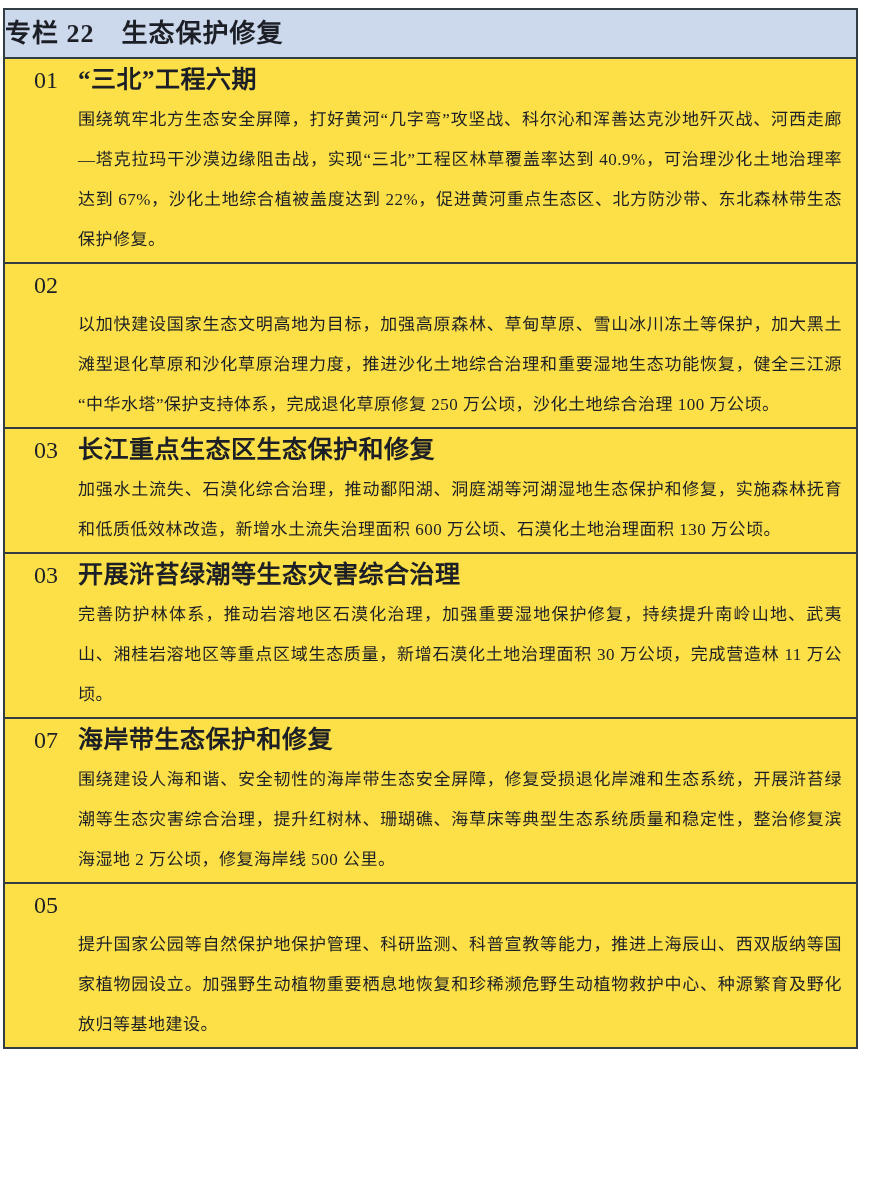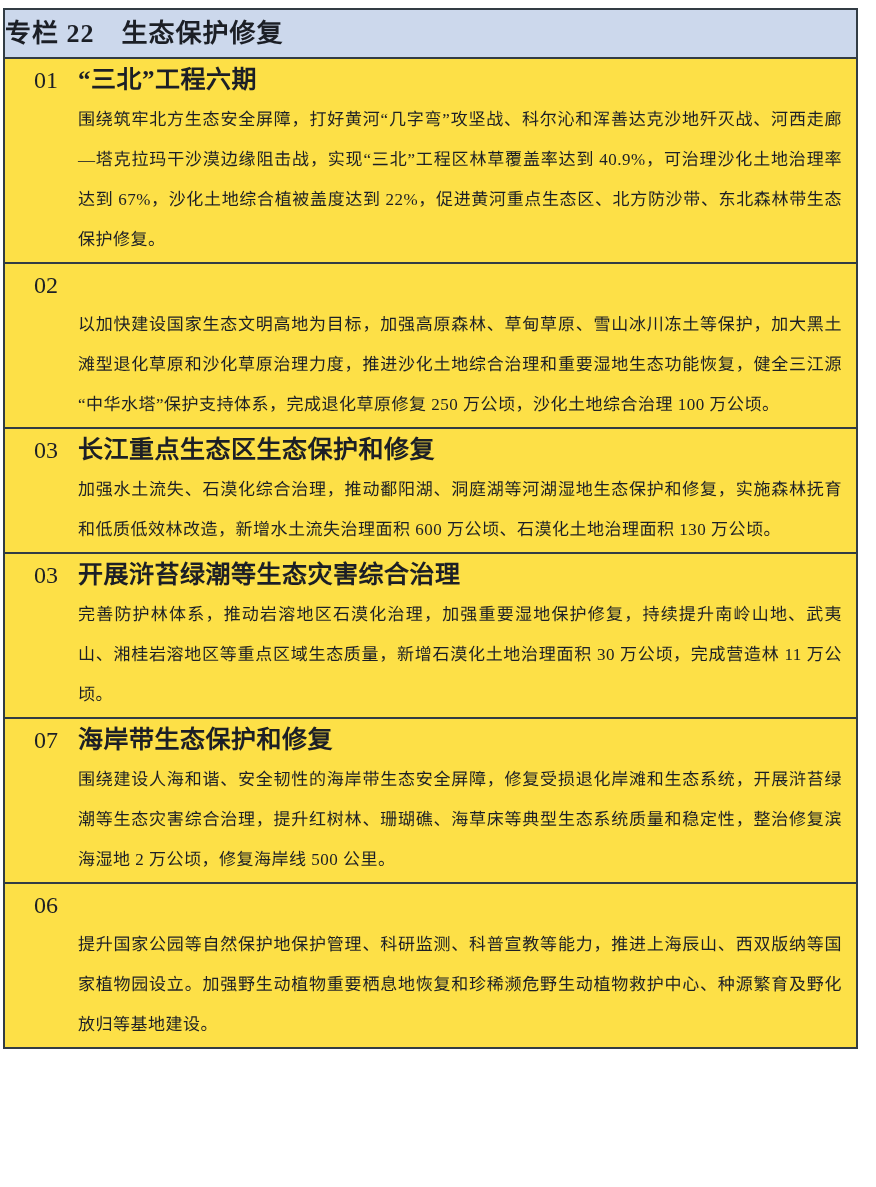--- a/index.html
+++ b/index.html
@@ -101,18 +101,18 @@
   <div class="section">
     <div class="row-title">
       <span class="num">07</span>
       <span class="title">海岸带生态保护和修复</span>
     </div>
     <div class="body-text">围绕建设人海和谐、安全韧性的海岸带生态安全屏障，修复受损退化岸滩和生态系统，开展浒苔绿潮等生态灾害综合治理，提升红树林、珊瑚礁、海草床等典型生态系统质量和稳定性，整治修复滨海湿地 2 万公顷，修复海岸线 500 公里。</div>
   </div>
 
   <div class="section">
     <div class="row-title">
-      <span class="num">06</span>
+      <span class="num">05</span>
     </div>
     <div class="body-text">提升国家公园等自然保护地保护管理、科研监测、科普宣教等能力，推进上海辰山、西双版纳等国家植物园设立。加强野生动植物重要栖息地恢复和珍稀濒危野生动植物救护中心、种源繁育及野化放归等基地建设。</div>
   </div>
 
 </div>
 
 </body></html>

